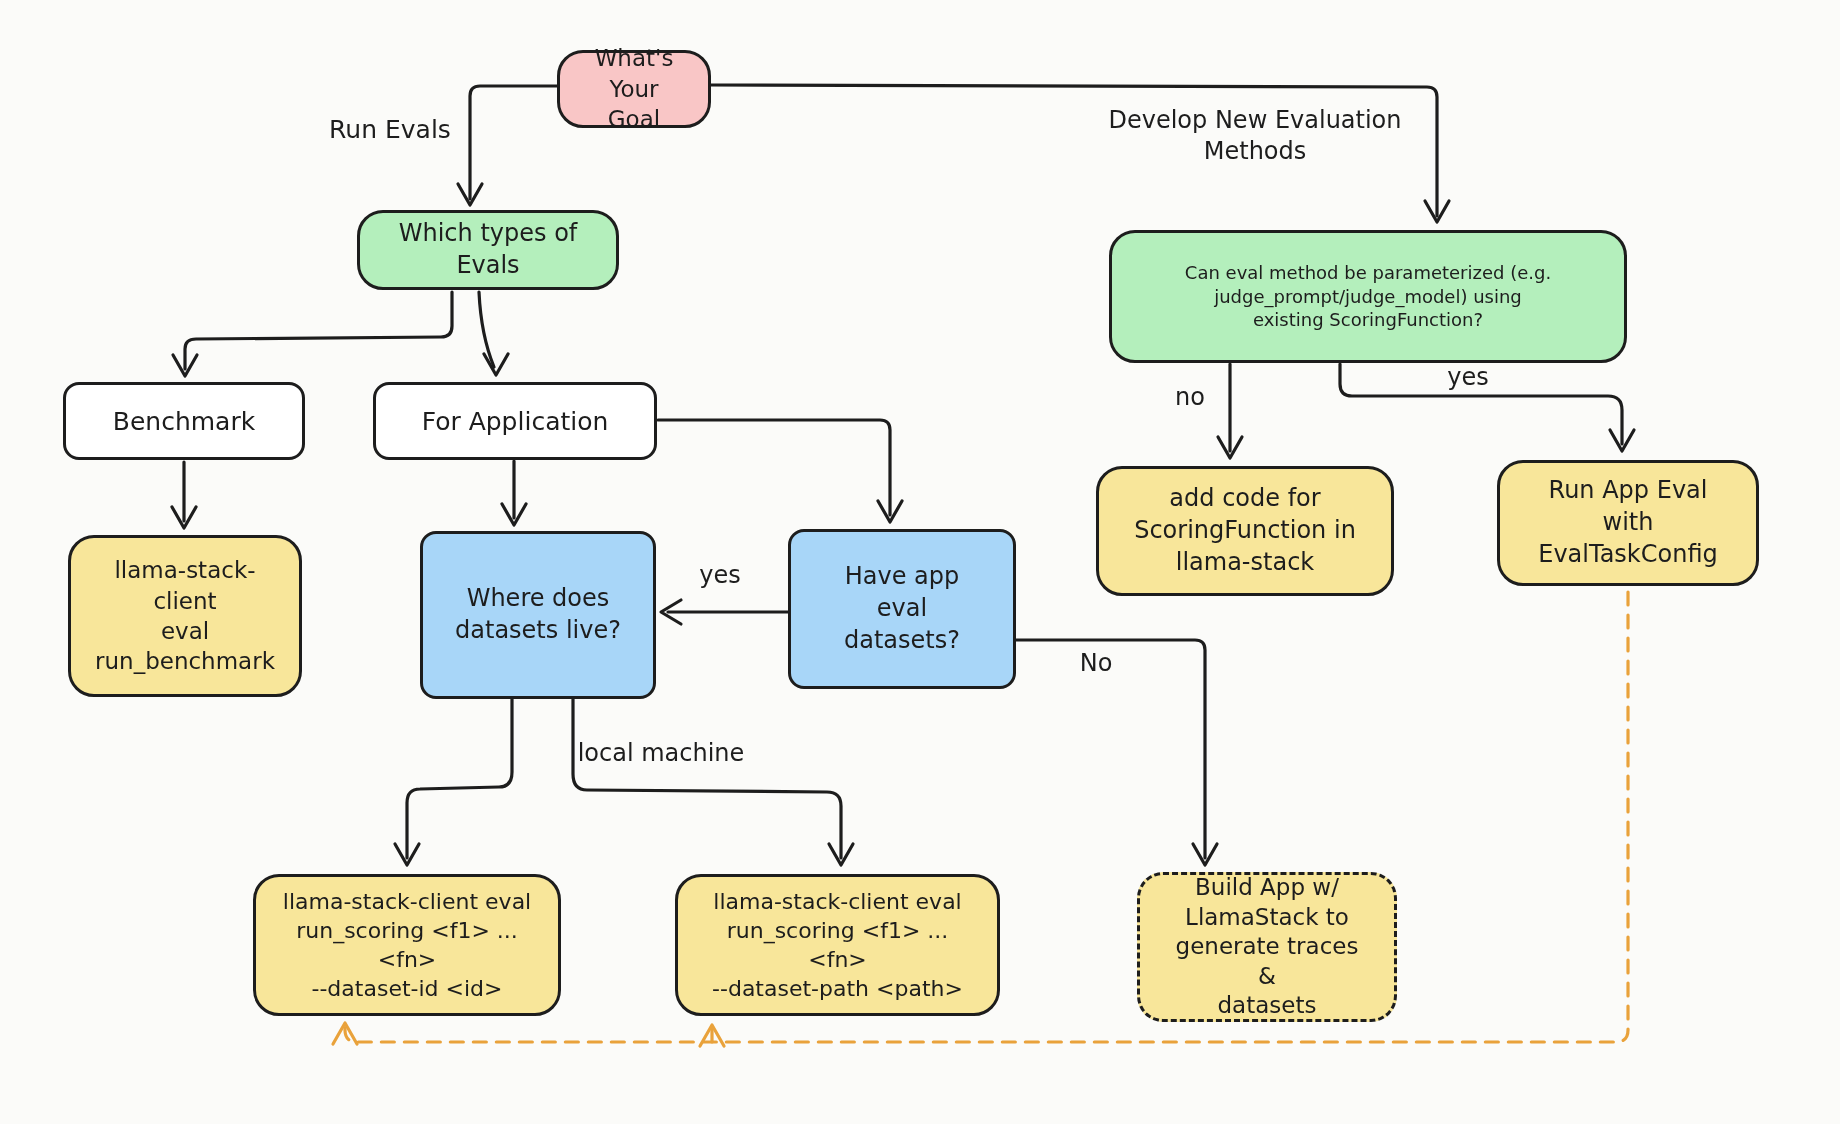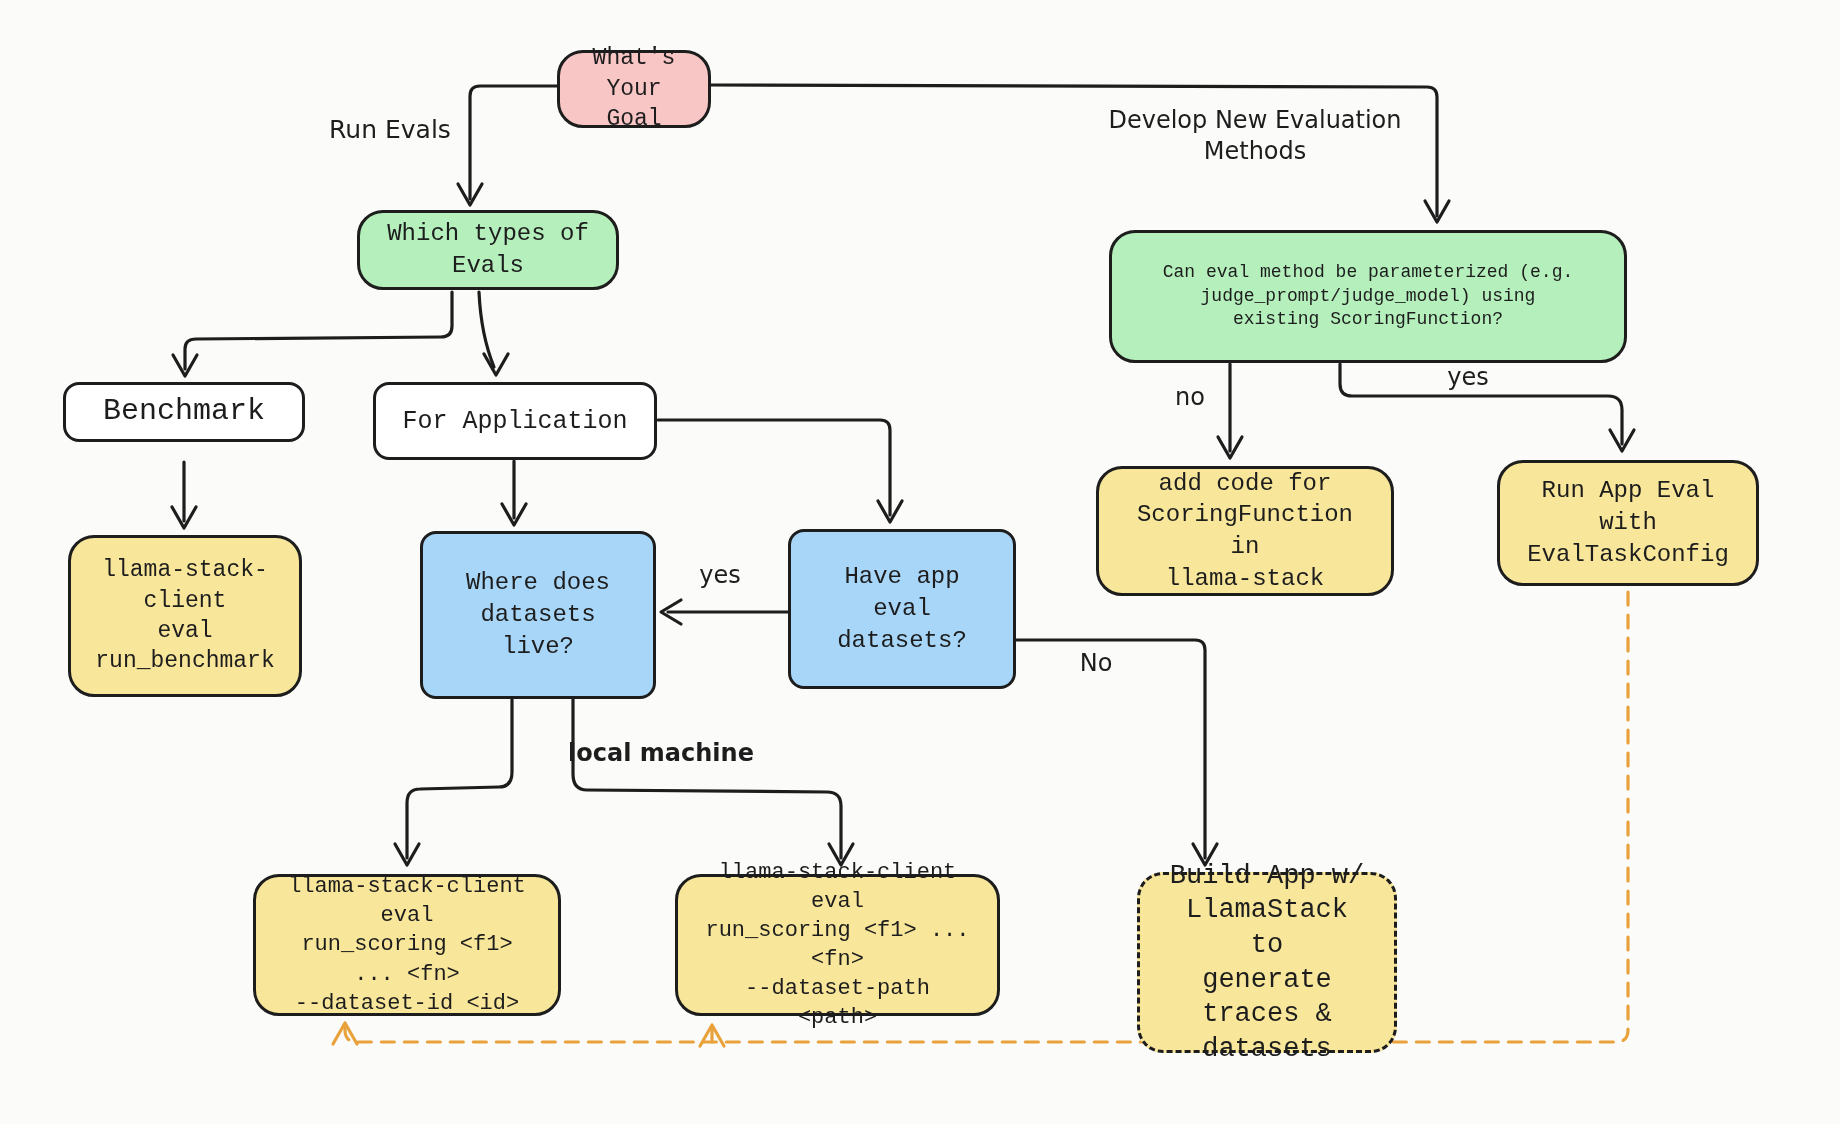--- a/index.html
+++ b/index.html
@@ -9,21 +9,21 @@
     font-family:"DejaVu Sans","Liberation Sans",sans-serif;
     color:var(--stroke,#1d1d1d);background:var(--bg,#fbfbf9);
   }
   svg.edges{position:absolute;left:0;top:0;}
   .edge{stroke:var(--stroke,#1d1d1d);stroke-width:3.2;fill:none;stroke-linecap:round;stroke-linejoin:round;}
   .edge-orange{stroke:var(--orange,#e9a23b);stroke-width:3.2;fill:none;stroke-linecap:round;stroke-linejoin:round;stroke-dasharray:13 10;}
   .head-orange{stroke:var(--orange,#e9a23b);stroke-width:3.2;fill:none;stroke-linecap:round;stroke-linejoin:round;}
   .node{
     position:absolute;box-sizing:border-box;display:flex;align-items:center;justify-content:center;
     text-align:center;white-space:pre-line;border:3px solid var(--stroke,#1d1d1d);
-    border-radius:26px;font-size:24px;line-height:1.32;padding:6px 26px;font-family:Liberation Mono, monospace;
+    border-radius:26px;font-size:24px;line-height:1.32;padding:6px 26px;
   }
   .pink{background:var(--pink,#f9c6c6);}
   .green{background:var(--green,#b4efbc);margin-left:12px;}
   .blue{background:var(--blue,#a8d6f8);border-radius:16px;}
   .yellow{background:var(--yellow,#f8e69a);}
   .white{background:var(--white,#ffffff);border-radius:16px;}
   .dashed{border-style:dashed;}
   .edge-label{
     position:absolute;transform:translateX(-50%);font-size:24px;line-height:1.3;
     white-space:pre-line;text-align:center;
@@ -84,21 +84,21 @@
   <div class="node pink" style="left:557px;top:50px;width:154px;height:78px;font-size:23px;">What's Your
 Goal</div>
 
   <div class="node green" style="left:345px;top:210px;width:262px;height:80px;">Which types of
 Evals</div>
 
   <div class="node green" style="left:1097px;top:230px;width:518px;height:133px;font-size:18px;">Can eval method be parameterized (e.g.
 judge_prompt/judge_model) using
 existing ScoringFunction?</div>
 
-  <div class="node white" style="left:63px;top:382px;width:242px;height:60px;font-size:30px;">Benchmark</div>
+  <div class="node white" style="left:63px;top:382px;width:242px;height:78px;font-size:25px;">Benchmark</div>
 
   <div class="node white" style="left:373px;top:382px;width:284px;height:78px;font-size:25px;">For Application</div>
 
   <div class="node yellow" style="left:68px;top:535px;width:234px;height:162px;font-size:23px;">llama-stack-client
 eval run_benchmark</div>
 
   <div class="node blue" style="left:420px;top:531px;width:236px;height:168px;">Where does
 datasets live?</div>
 
   <div class="node blue" style="left:788px;top:529px;width:228px;height:160px;">Have app eval
@@ -112,34 +112,34 @@
 EvalTaskConfig</div>
 
   <div class="node yellow" style="left:253px;top:874px;width:308px;height:142px;font-size:22px;">llama-stack-client eval
 run_scoring &lt;f1&gt; ... &lt;fn&gt;
 --dataset-id &lt;id&gt;</div>
 
   <div class="node yellow" style="left:675px;top:874px;width:325px;height:142px;font-size:22px;">llama-stack-client eval
 run_scoring &lt;f1&gt; ... &lt;fn&gt;
 --dataset-path &lt;path&gt;</div>
 
-  <div class="node yellow dashed" style="left:1137px;top:872px;width:260px;height:181px;font-size:27px;line-height:1.28;">Build App w/
+  <div class="node yellow dashed" style="left:1137px;top:872px;width:260px;height:150px;font-size:23px;line-height:1.28;">Build App w/
 LlamaStack to
 generate traces &amp;
 datasets</div>
 
   <div class="edge-label" style="left:390px;top:114px;font-size:25px;">Run Evals</div>
 
   <div class="edge-label" style="left:1255px;top:105px;">Develop New Evaluation
 Methods</div>
 
   <div class="edge-label" style="left:720px;top:560px;">yes</div>
 
   <div class="edge-label" style="left:1096px;top:648px;">No</div>
 
 
-  <div class="edge-label" style="left:661px;top:738px;font-weight:bold;">local machine</div>
+  <div class="edge-label" style="left:661px;top:738px;">local machine</div>
 
   <div class="edge-label" style="left:1190px;top:382px;">no</div>
 
   <div class="edge-label" style="left:1468px;top:362px;">yes</div>
 
 </div>
 
 </body></html>

